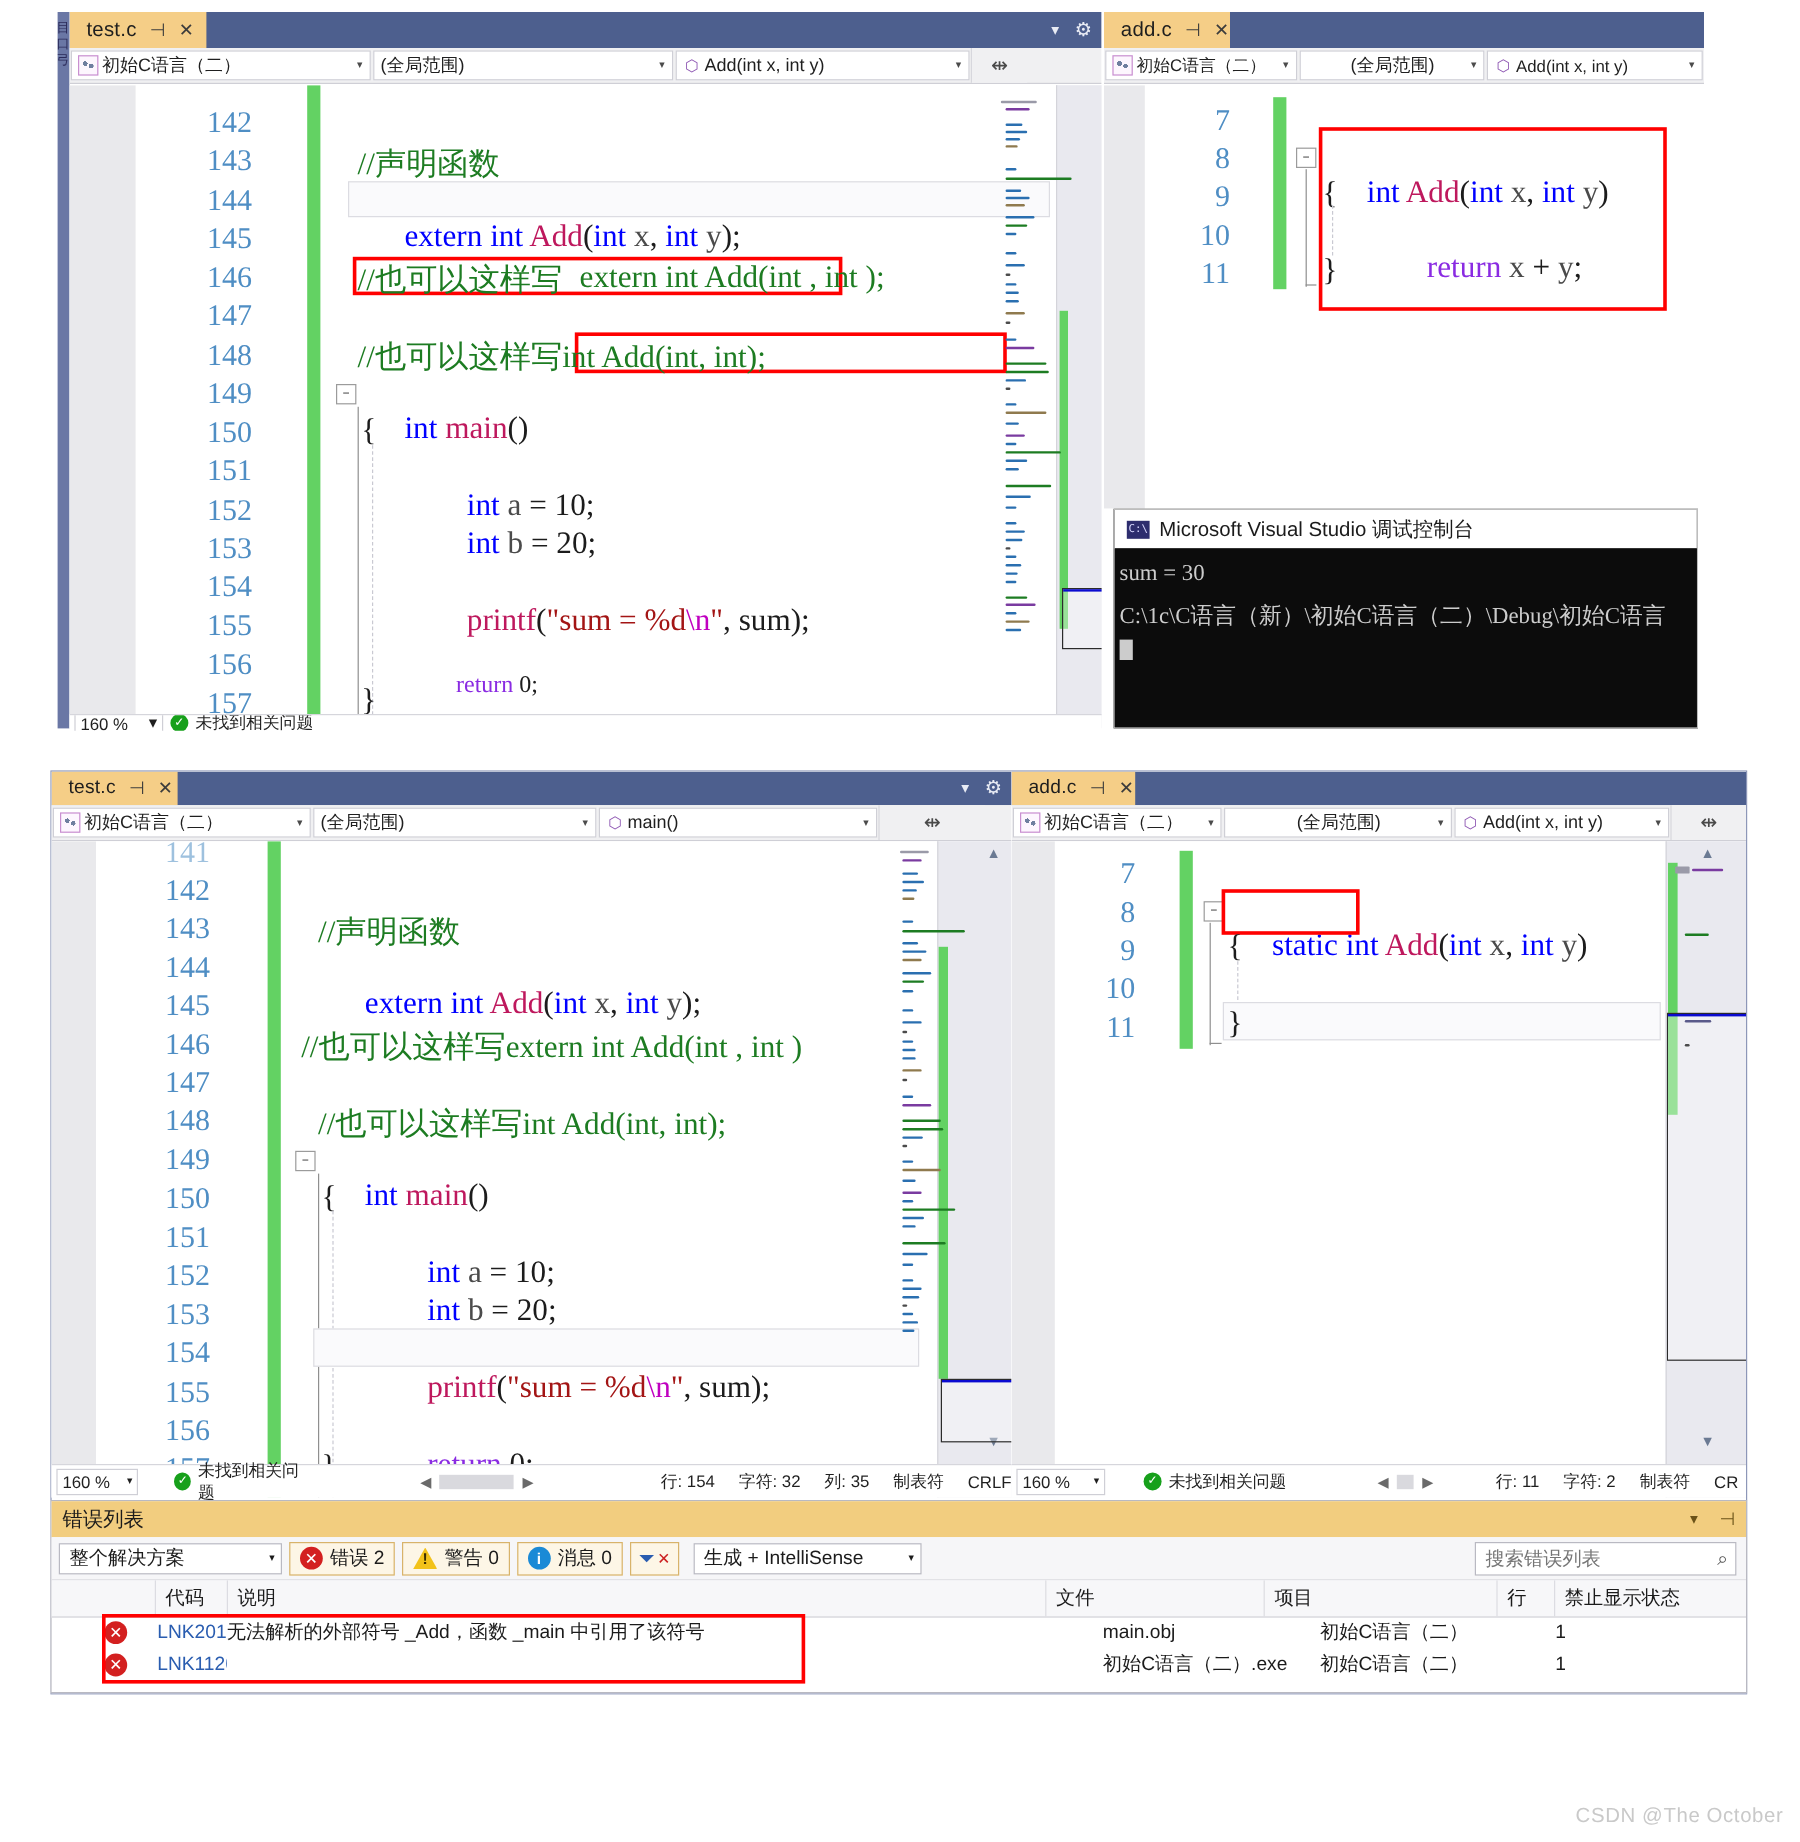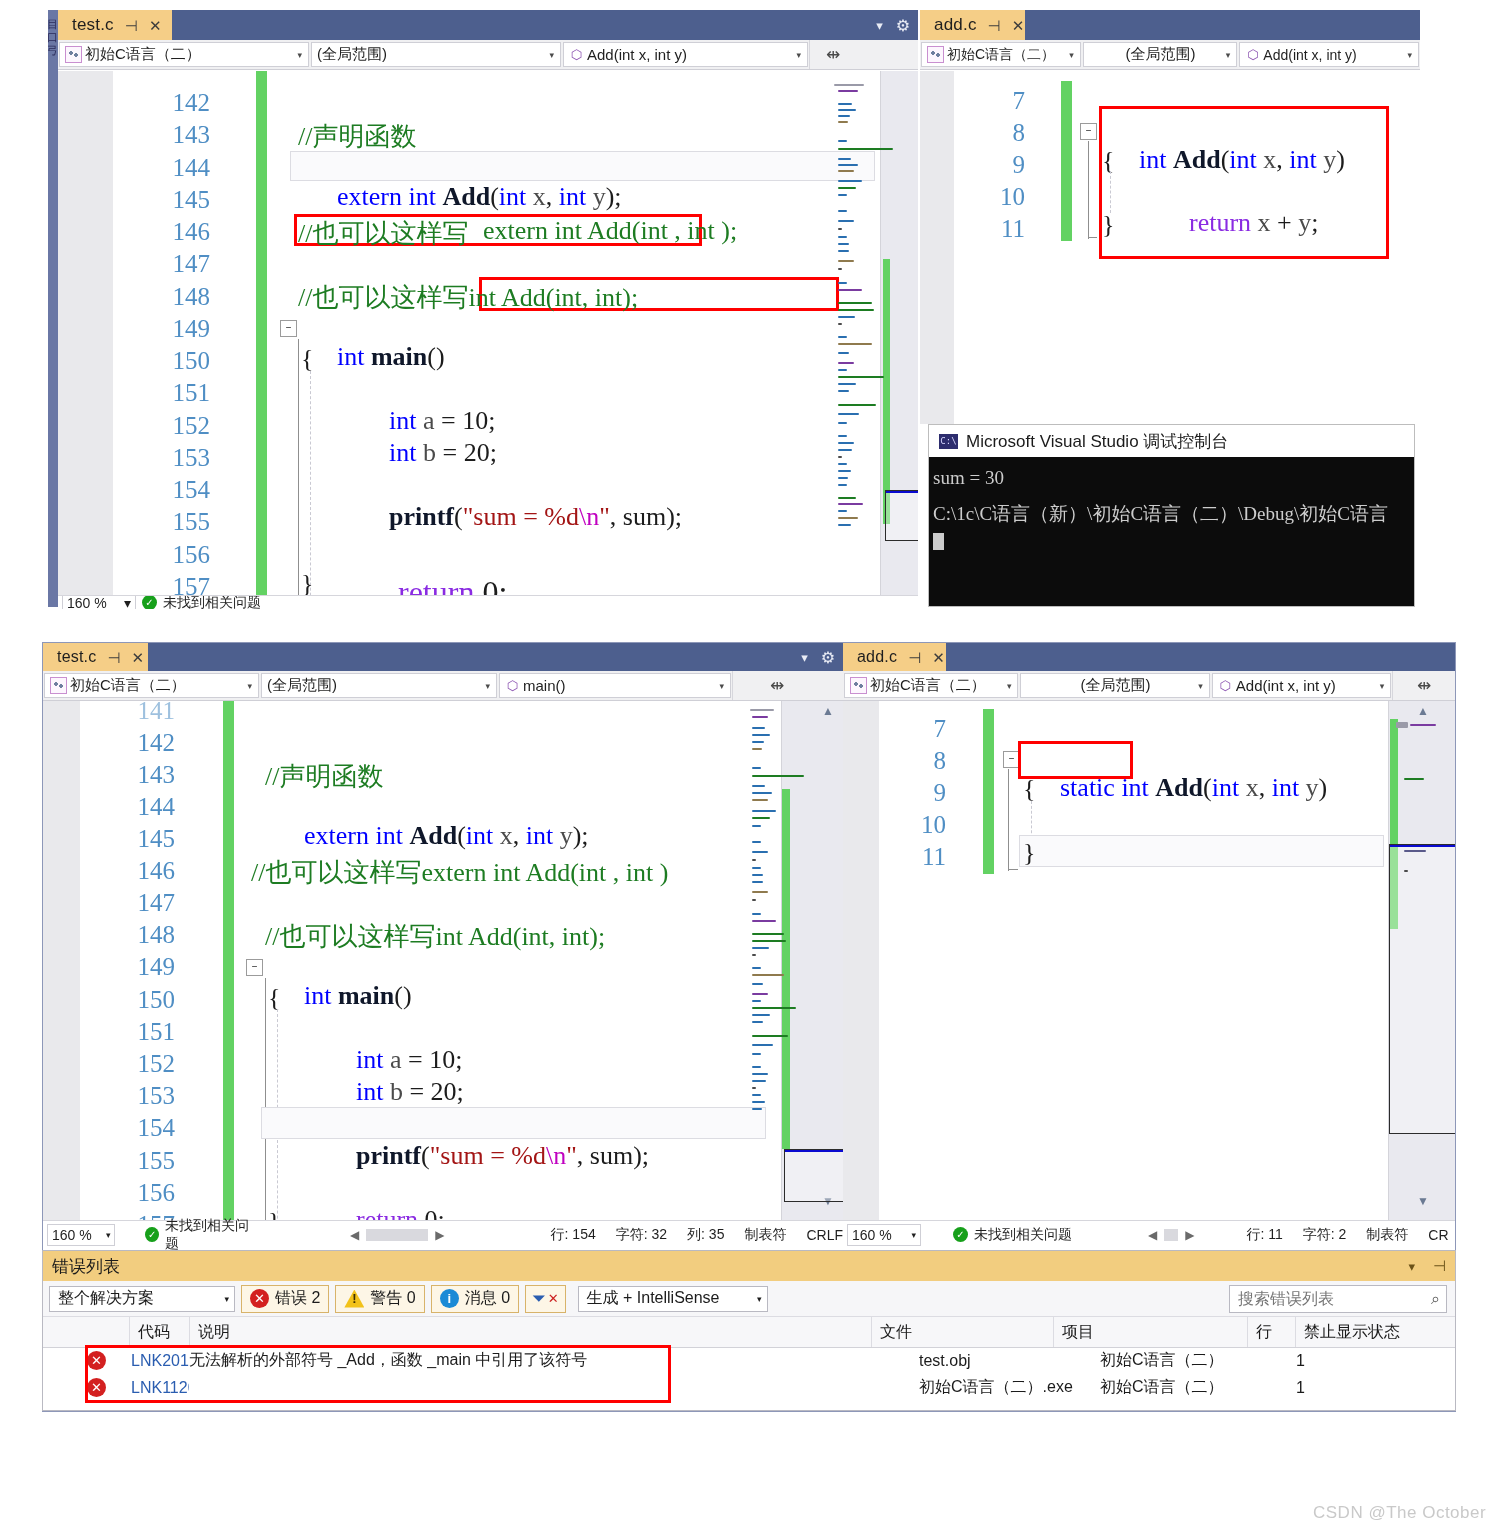--- a/index.html
+++ b/index.html
@@ -29,21 +29,21 @@
   .ic-cube{color:#8e57b3;font-size:13px;line-height:15px;text-align:center;}
   .navsplit{display:flex;align-items:center;justify-content:center;width:46px;background:#f0f0f2;
             border-left:1px solid #d7d7dd;color:#4a4a4a;font-size:17px;}
 
   
   .codearea{position:absolute;background:#ffffff;overflow:hidden;}
   .gutterbg{position:absolute;left:0;top:0;bottom:0;background:#e9e9ec;}
   .lnum{position:absolute;text-align:right;color:#4f8ec4;font-family:"Liberation Serif","DejaVu Serif",serif;}
   .chgbar{position:absolute;background:#63d263;}
   .codeline{position:absolute;white-space:pre;font-family:"Liberation Serif","DejaVu Serif",serif;color:#1c1c1c;}
-  .k{color:#0000ff;} .fn{color:#0f172a;font-weight:bold;} .cm{color:#1d7c22;} .st{color:#a31515;}
+  .k{color:#0000ff;} .fn{color:#be185d;} .cm{color:#1d7c22;} .st{color:#a31515;}
   .esc{color:#c000c0;} .id{color:#4b4b4b;} .pn{color:#1c1c1c;} .kw2{color:#8a2be2;}
   .redbox{position:absolute;border:3px solid #ff0000;box-sizing:border-box;pointer-events:none;}
   .curline{position:absolute;border:1px solid #dcdce2;background:#fafafc;box-sizing:border-box;}
   .foldbox{position:absolute;width:15px;height:15px;border:1px solid #9b9b9b;background:#fff;
            font-size:12px;line-height:13px;text-align:center;color:#4a4a4a;font-family:"DejaVu Sans",sans-serif;}
   .indentline{position:absolute;border-left:1px dashed #c9c9d2;}
   .bracketline{position:absolute;border-left:1px solid #8f8f8f;}
 
   
   .minimap{position:absolute;background:#e9e9ef;border-left:1px solid #d4d4da;overflow:hidden;}
@@ -188,21 +188,21 @@
 
     <div class="codeline" style="left:292px;top:305px;font-size:26px;">
       <span class="k">int</span> <span class="id">a</span> <span class="pn">=</span> <span class="pn">10;</span>
     </div>
     <div class="codeline" style="left:292px;top:337px;font-size:26px;">
       <span class="k">int</span> <span class="id">b</span> <span class="pn">=</span> <span class="pn">20;</span>
     </div>
     <div class="codeline" style="left:292px;top:401px;font-size:26px;">
       <span class="fn">printf</span><span class="pn">(</span><span class="st">"sum = %d</span><span class="esc">\n</span><span class="st">"</span><span class="pn">, sum);</span>
     </div>
-    <div class="codeline" style="left:292px;top:466px;font-size:32px;">
+    <div class="codeline" style="left:292px;top:466px;font-size:20px;">
       <span class="kw2">return</span> <span class="pn">0;</span>
     </div>
     <div class="codeline pn" style="left:243px;top:498px;font-size:26px;">}</div>
   </div>
 
   <div class="minimap" style="left:822px;top:61px;width:88px;height:536px;">
     <div class="arrowbtn" style="top:4px;">▲</div>
     <div class="arrowbtn" style="bottom:6px;">▼</div>
     <div class="chgbar" style="left:2px;top:188px;width:7px;height:265px;"></div>
     <div class="mmview" style="left:4px;top:419px;width:80px;height:51px;"></div>
@@ -646,21 +646,21 @@
     <div class="elcol" style="left:828px;width:182px;">文件</div>
     <div class="elcol" style="left:1010px;width:194px;">项目</div>
     <div class="elcol" style="left:1204px;width:48px;">行</div>
     <div class="elcol" style="left:1252px;width:160px;">禁止显示状态</div>
   </div>
 
   <div class="elrow" style="top:96px;">
     <span class="elicon" style="position:absolute;left:44px;top:4px;">✕</span>
     <div class="elcell elcode" style="left:88px;width:58px;overflow:hidden;">LNK2019</div>
     <div class="elcell" style="left:146px;width:680px;">无法解析的外部符号 _Add，函数 _main 中引用了该符号</div>
-    <div class="elcell" style="left:876px;width:180px;">test.obj</div>
+    <div class="elcell" style="left:876px;width:180px;">main.obj</div>
     <div class="elcell" style="left:1057px;width:190px;">初始C语言（二）</div>
     <div class="elcell" style="left:1253px;width:40px;">1</div>
     <div class="elcell" style="left:1298px;width:110px;"></div>
   </div>
 
   <div class="elrow" style="top:123px;">
     <span class="elicon" style="position:absolute;left:44px;top:4px;">✕</span>
     <div class="elcell elcode" style="left:88px;width:58px;overflow:hidden;">LNK1120</div>
     <div class="elcell" style="left:876px;width:180px;">初始C语言（二）.exe</div>
     <div class="elcell" style="left:1057px;width:190px;">初始C语言（二）</div>

